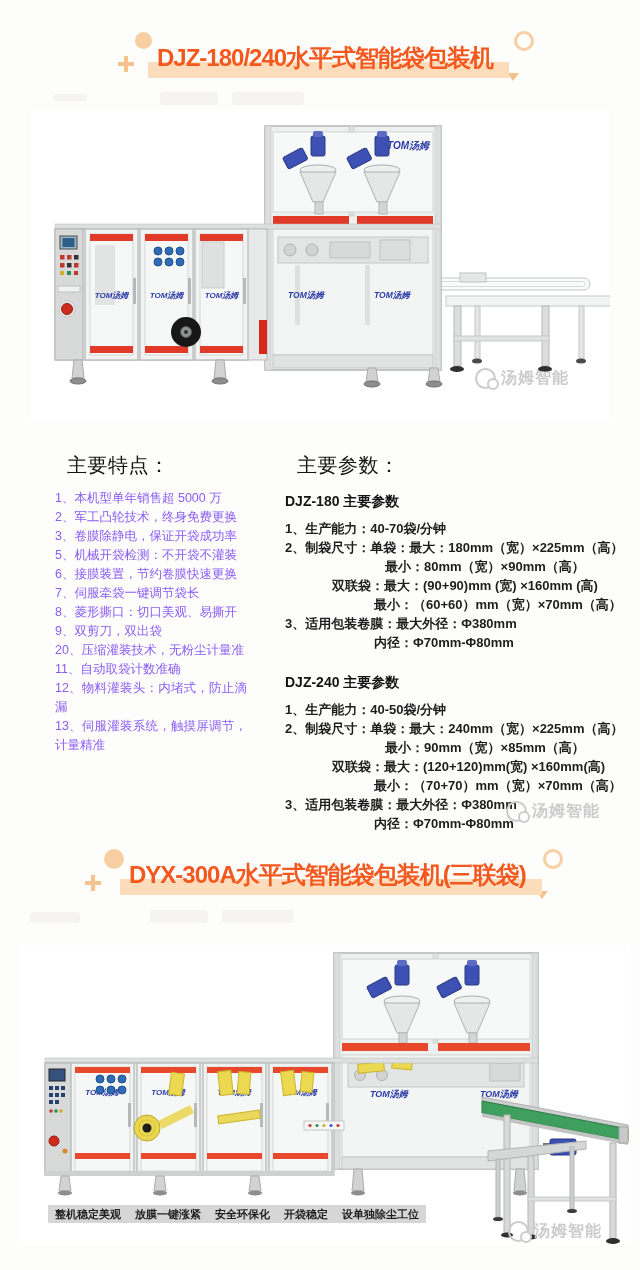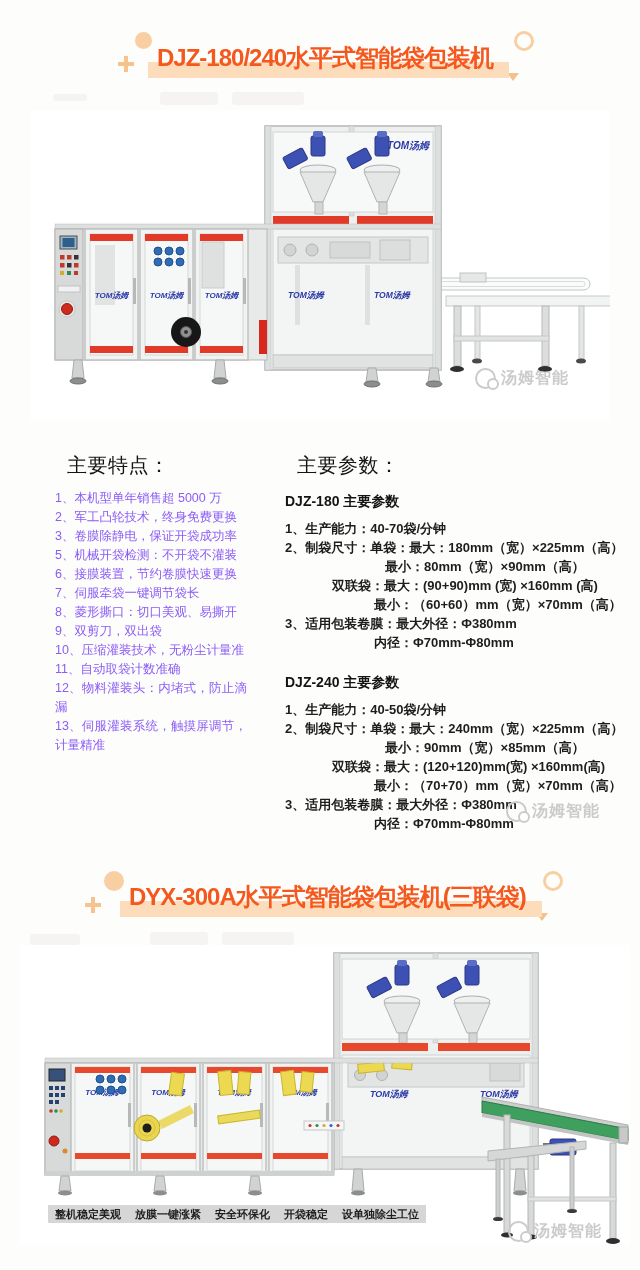--- a/index.html
+++ b/index.html
@@ -221,21 +221,21 @@
 <div class="features">
   <div class="col-heading">主要特点：</div>
   <div class="feat-item">1、本机型单年销售超 5000 万</div>
     <div class="feat-item">2、军工凸轮技术，终身免费更换</div>
     <div class="feat-item">3、卷膜除静电，保证开袋成功率</div>
     <div class="feat-item">5、机械开袋检测：不开袋不灌装</div>
     <div class="feat-item">6、接膜装置，节约卷膜快速更换</div>
     <div class="feat-item">7、伺服牵袋一键调节袋长</div>
     <div class="feat-item">8、菱形撕口：切口美观、易撕开</div>
     <div class="feat-item">9、双剪刀，双出袋</div>
-    <div class="feat-item">10、压缩灌装技术，无粉尘计量准</div>
+    <div class="feat-item">20、压缩灌装技术，无粉尘计量准</div>
     <div class="feat-item">11、自动取袋计数准确</div>
     <div class="feat-item">12、物料灌装头：内堵式，防止滴漏</div>
     <div class="feat-item">13、伺服灌装系统，触摸屏调节，计量精准</div>
 </div>
 
 <div class="params">
   <div class="col-heading">主要参数：</div>
 
   <div class="model-name">DJZ-180 主要参数</div>
   <div class="pline ind0">1、生产能力：40-70袋/分钟</div>
@@ -254,21 +254,21 @@
     <div class="pline ind2">最小：（70+70）mm（宽）×70mm（高）</div>
     <div class="pline ind0">3、适用包装卷膜：最大外径：Φ380mm</div>
     <div class="pline ind2">内径：Φ70mm-Φ80mm</div>
 </div>
 
 <div class="wm" style="left:506px;top:801px">
   <span class="wm-logo"></span>
   <span>汤姆智能</span>
 </div>
 
-<div class="abs" style="left:0;top:848px;width:584px;height:110px">
+<div class="abs" style="left:0;top:826px;width:584px;height:110px">
   <span class="dot" style="left:104px;top:23px;width:20px;height:20px"></span>
   <span class="plus" style="left:85px;top:49px"></span>
   <span class="ring" style="left:543px;top:23px;width:20px;height:20px"></span>
   <span class="tri" style="left:536px;top:65px"></span>
   <div class="title-wrap" style="left:129px;top:33px">
     <span class="title-bar"></span>
     <span class="title-text">DYX-300A水平式智能袋包装机(三联袋)</span>
   </div>
   <span class="ghost" style="left:30px;top:86px;width:50px;height:11px"></span>
   <span class="ghost" style="left:150px;top:84px;width:58px;height:13px"></span>

